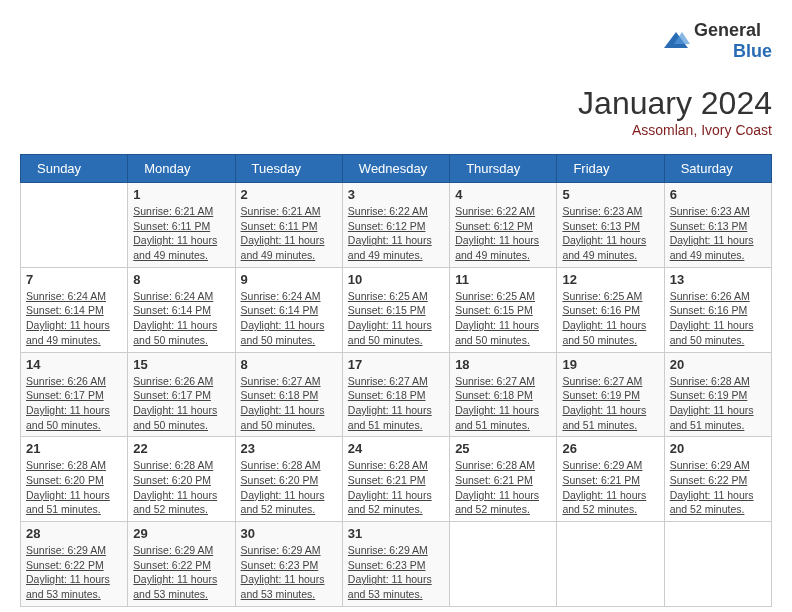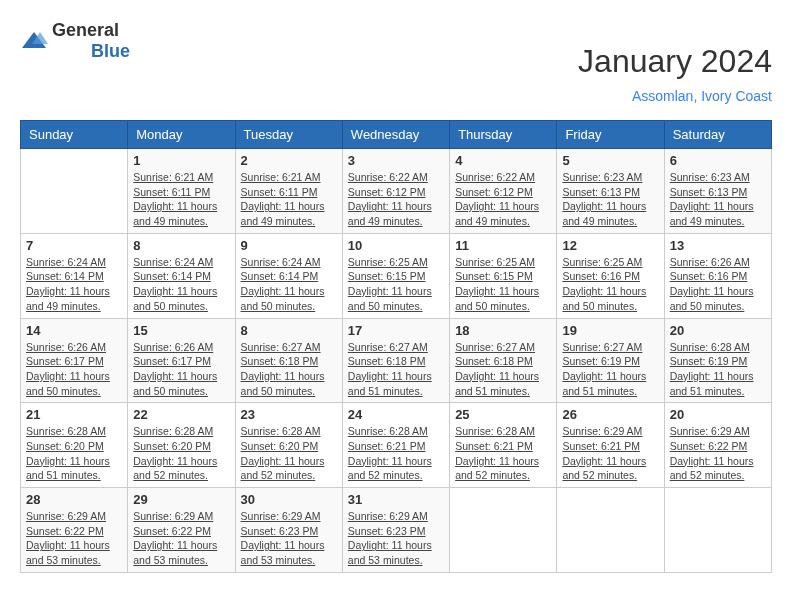--- a/index.html
+++ b/index.html
@@ -6,22 +6,23 @@
     body {
       font-family: Arial, sans-serif;
       background: #fff;
       width: 792px;
       min-height: 612px;
       padding: 20px;
     }
     .header {
       display: flex;
       justify-content: space-between;
-      align-items: flex-start;
+      align-items: flex-end;
       margin-bottom: 16px;
+      flex-direction: column;
     }
     .logo {
       display: flex;
       align-items: center;
       gap: 4px;
     }
     .logo-text-general {
       font-size: 18px;
       font-weight: bold;
       color: #333;
@@ -40,32 +41,31 @@
       text-align: right;
     }
     .month-title {
       font-size: 32px;
       font-weight: 300;
       color: #333;
       margin-top: 23px;
     }
     .location-title {
       font-size: 14px;
-      color: #3b82f6;
-      margin-top: 8px;
+      color: #7f1d1d;
     }
     table {
       width: 100%;
       border-collapse: collapse;
       font-size: 11px;
     }
     thead tr th {
       background-color: #2a6db5;
       color: #fff;
-      padding: 6px 8px;
+      padding: 6px 16px;
       text-align: left;
       font-size: 13px;
       font-weight: normal;
       border: 1px solid #1e5590;
     }
     tbody tr td {
       border: 1px solid #ccc;
       padding: 4px 5px;
       vertical-align: top;
       width: 106px;

